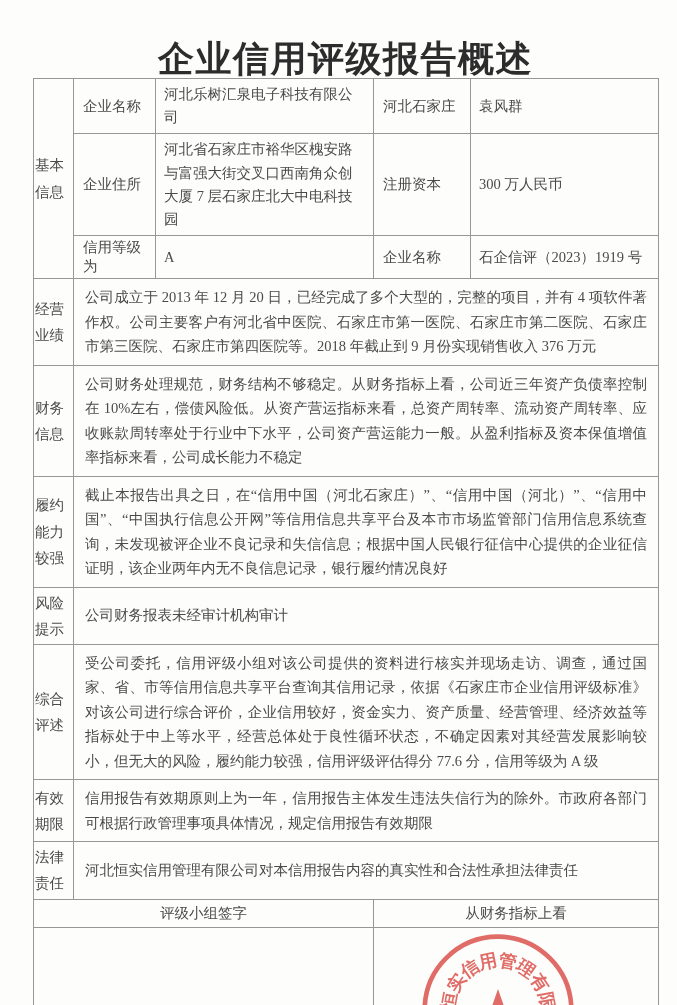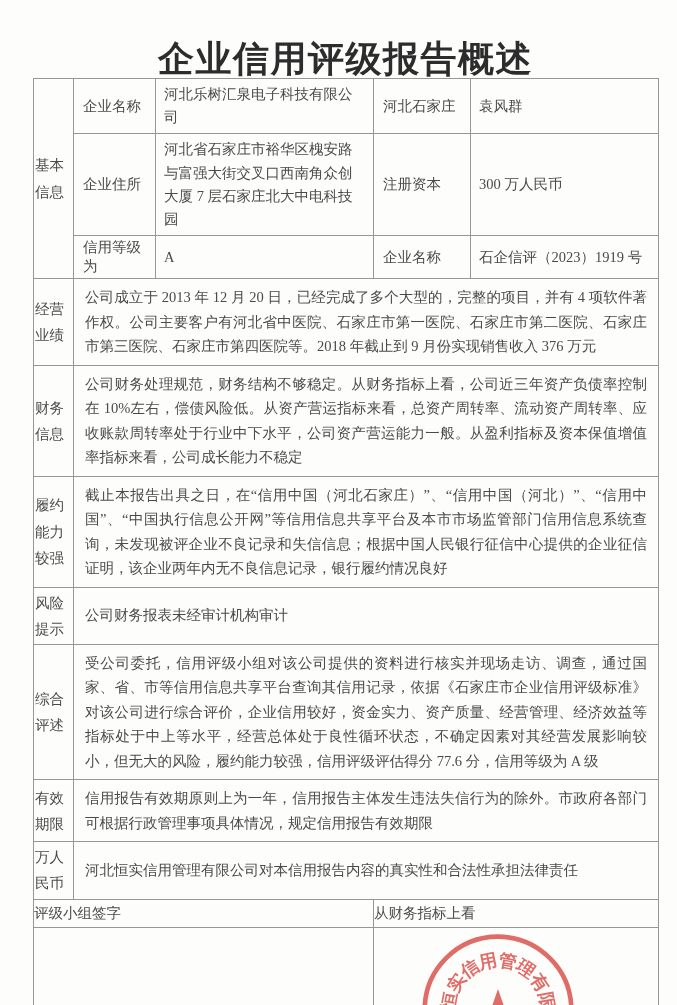--- a/index.html
+++ b/index.html
@@ -34,21 +34,21 @@
   tr.r7{height:40px} tr.r8{height:121px} tr.r9{height:60px}
   tr.r10{height:44px} tr.r11{height:28px} tr.r12{height:193px}
 
   td.sec {
     text-align:left; line-height:1.8; font-size:15px;
     color:#474747; padding:2px 1px;
   }
   td.lbl { padding:2px 0 2px 9px; }
   td.val { padding:4px 8px; line-height:1.6; }
   td.txt { padding:6px 11px; line-height:24.5px; text-align:justify; }
-  td.hd  { text-align:left; font-size:15px; color:#4a4a4a; }
+  td.hd  { text-align:center; font-size:15px; color:#4a4a4a; }
 
   td.sign-cell, td.stamp-cell { position:relative; padding:0; vertical-align:top; }
 
   .leader-label { position:absolute; left:12px; top:80px; font-size:15px; color:#4a4a4a; white-space:nowrap; }
 
   .typed-company {
     position:absolute; left:-7px; top:87px; font-size:15.5px;
     color:#6a6a6a; letter-spacing:2.5px; white-space:nowrap; z-index:1;
   }
   .stamp-svg { position:absolute; left:46px; top:4px; opacity:.87; z-index:2; }
@@ -108,21 +108,21 @@
     </tr>
     <tr class="r8">
       <td class="sec">综合评述</td>
       <td class="txt" colspan="4">受公司委托，信用评级小组对该公司提供的资料进行核实并现场走访、调查，通过国家、省、市等信用信息共享平台查询其信用记录，依据《石家庄市企业信用评级标准》对该公司进行综合评价，企业信用较好，资金实力、资产质量、经营管理、经济效益等指标处于中上等水平，经营总体处于良性循环状态，不确定因素对其经营发展影响较小，但无大的风险，履约能力较强，信用评级评估得分 77.6 分，信用等级为 A 级</td>
     </tr>
     <tr class="r9">
       <td class="sec">有效期限</td>
       <td class="txt" colspan="4">信用报告有效期原则上为一年，信用报告主体发生违法失信行为的除外。市政府各部门可根据行政管理事项具体情况，规定信用报告有效期限</td>
     </tr>
     <tr class="r10">
-      <td class="sec">万人民币</td>
+      <td class="sec">法律责任</td>
       <td class="txt" colspan="4">河北恒实信用管理有限公司对本信用报告内容的真实性和合法性承担法律责任</td>
     </tr>
 
     <tr class="r11">
       <td class="hd" colspan="3">评级小组签字</td>
       <td class="hd" colspan="2">从财务指标上看</td>
     </tr>
 
     <tr class="r12">
       <td class="sign-cell" colspan="3">

